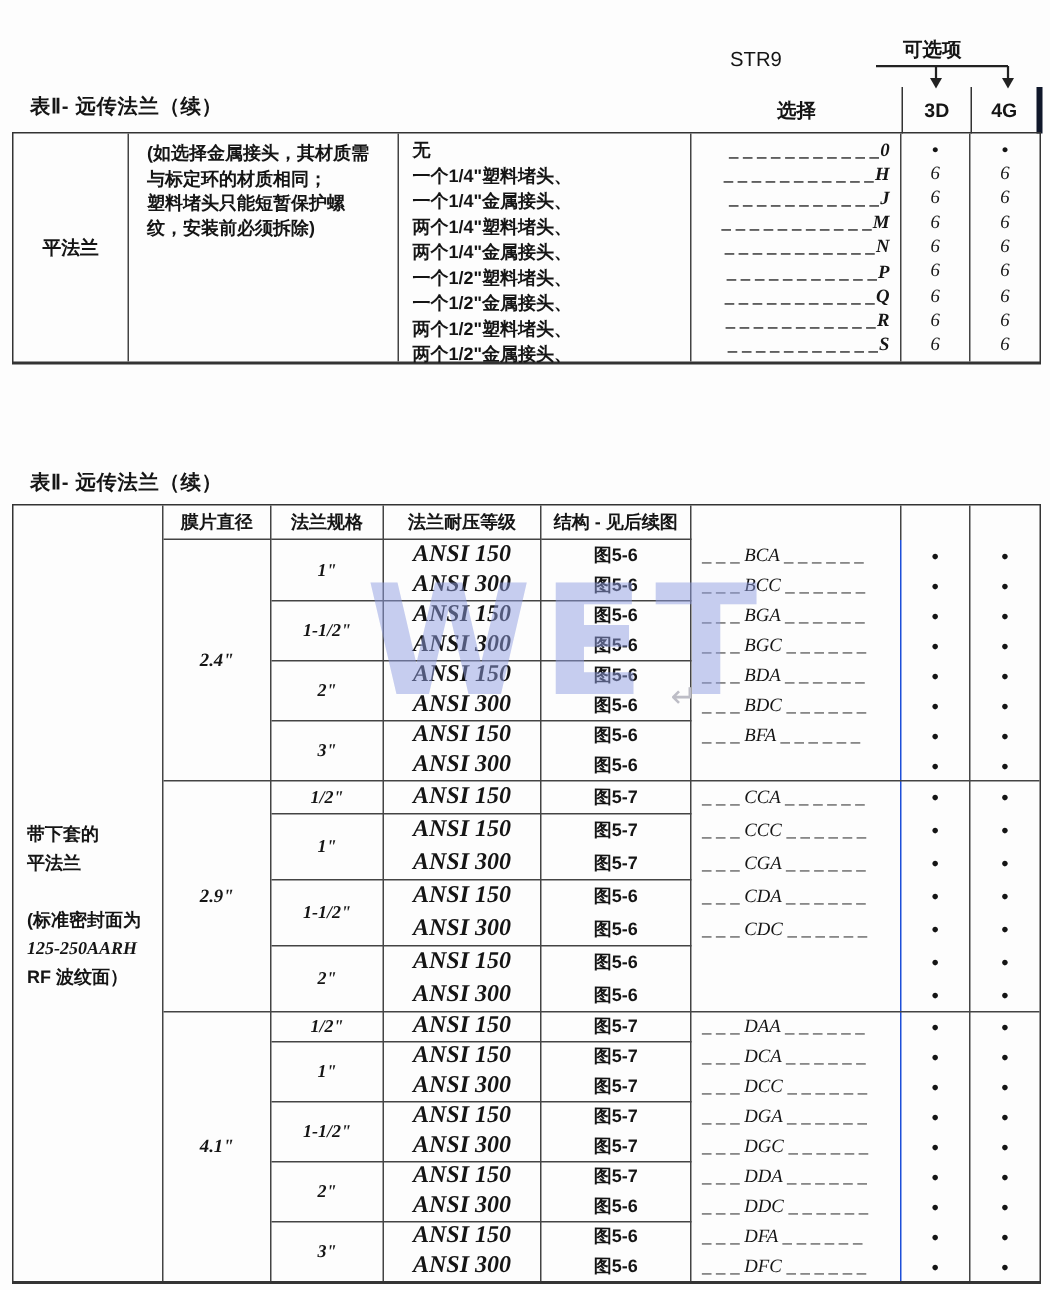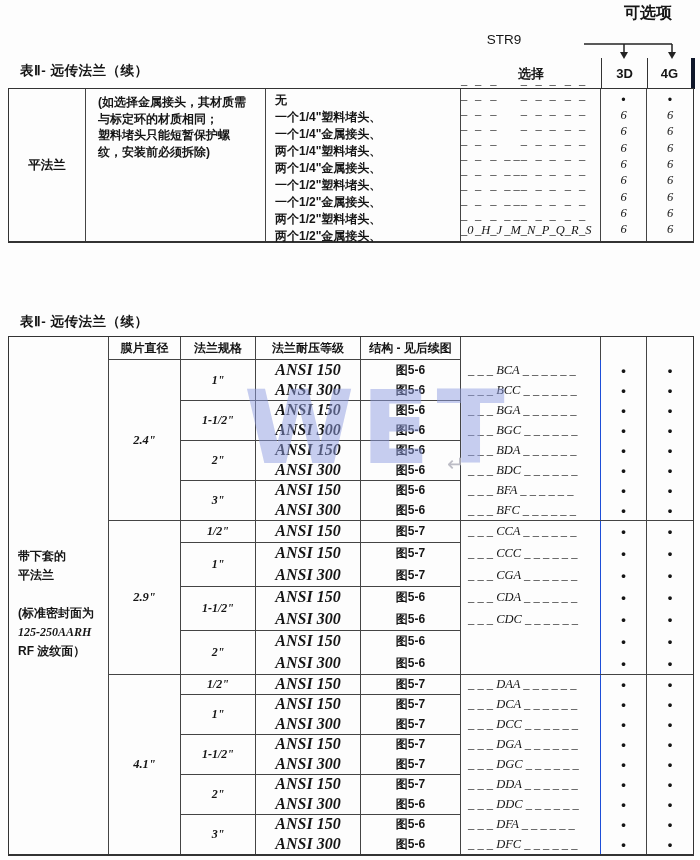--- a/index.html
+++ b/index.html
@@ -4,38 +4,38 @@
 <style>
   html,body{margin:0;padding:0;background:#e8e8e8;}
   .page{position:relative;width:700px;height:860px;background:#fdfdfd;overflow:hidden;
         font-family:"Liberation Sans",sans-serif;color:#151515;}
   .abs{position:absolute;}
   .ctr{display:flex;align-items:center;justify-content:center;text-align:center;}
   .serifit{font-family:"Liberation Serif",serif;font-style:italic;}
   
   .caption{font-size:13.5px;font-weight:700;letter-spacing:.5px;margin-left:12px;}
   .str9{left:434px;top:32px;width:140px;font-size:13.5px;text-align:center;}
-  .optlabel{left:602px;top:3px;width:92px;font-size:16px;font-weight:700;text-align:center;}
+  .optlabel{left:602px;top:24px;width:92px;font-size:13px;font-weight:700;text-align:left;}
   .strip{left:461px;top:58px;height:31px;display:flex;box-sizing:border-box;}
   .strip>div{box-sizing:border-box;font-size:13px;font-weight:700;}
   .sh-code{width:140px;}
   .sh-3d{width:46px;border-left:1px solid #333;}
   .sh-4g{width:48px;border-left:1px solid #333;border-right:4px solid #0f172a;}
   
   .t1{left:8px;top:88px;width:686px;height:155px;border:1px solid #333;border-bottom-width:2px;
       box-sizing:border-box;display:flex;}
   .t1>div{box-sizing:border-box;border-right:1px solid #444;}
   .t1>div:last-child{border-right:none;}
   .t1c1{width:77px;font-size:12.5px;font-weight:700;}
   .t1c2{width:180px;padding:5px 4px 0 12px;font-size:12px;font-weight:700;line-height:16.5px;}
   .t1c2 .note{}
   .t1c3{width:195px;display:flex;flex-direction:column;justify-content:space-around;
         padding:3px 0 3px 9px;font-size:12px;font-weight:700;}
-  .t1c4{width:140px;display:flex;flex-direction:row;justify-content:space-around;
-        align-items:flex-end;padding:3px 7px 3px 0;font-size:12.5px;}
+  .t1c4{width:140px;display:flex;flex-direction:column;justify-content:space-around;
+        align-items:flex-end;padding:3px 7px 3px 0;font-size:12.5px;font-weight:bold;}
   .t1c5,.t1c6{width:46px;display:flex;flex-direction:column;justify-content:space-around;
         align-items:center;padding:3px 0;font-size:12.5px;}
   .six{font-family:"Liberation Serif",serif;font-style:italic;}
   
   .t2{left:8px;top:336px;width:686px;border:1px solid #333;border-bottom-width:2px;
       box-sizing:border-box;display:flex;}
   .t2 *{box-sizing:border-box;}
   .t2label{width:100px;border-right:1px solid #444;padding:210px 0 0 9px;
            font-size:12px;font-weight:700;line-height:19px;}
   .t2main{width:584px;}
@@ -227,21 +227,20 @@
           </div>
         </div>
         <div class="codes">
           <div class="codeline">_ _ _ BCA _ _ _ _ _ _</div>
           <div class="codeline">_ _ _ BCC _ _ _ _ _ _</div>
           <div class="codeline">_ _ _ BGA _ _ _ _ _ _</div>
           <div class="codeline">_ _ _ BGC _ _ _ _ _ _</div>
           <div class="codeline">_ _ _ BDA _ _ _ _ _ _</div>
           <div class="codeline">_ _ _ BDC _ _ _ _ _ _</div>
           <div class="codeline">_ _ _ BFA _ _ _ _ _ _</div>
-          <div class="codeline">_ _ _ BFC _ _ _ _ _ _</div>
         </div>
         <div class="dcol">
           <div class="dot">•</div>
           <div class="dot">•</div>
           <div class="dot">•</div>
           <div class="dot">•</div>
           <div class="dot">•</div>
           <div class="dot">•</div>
           <div class="dot">•</div>
           <div class="dot">•</div>

